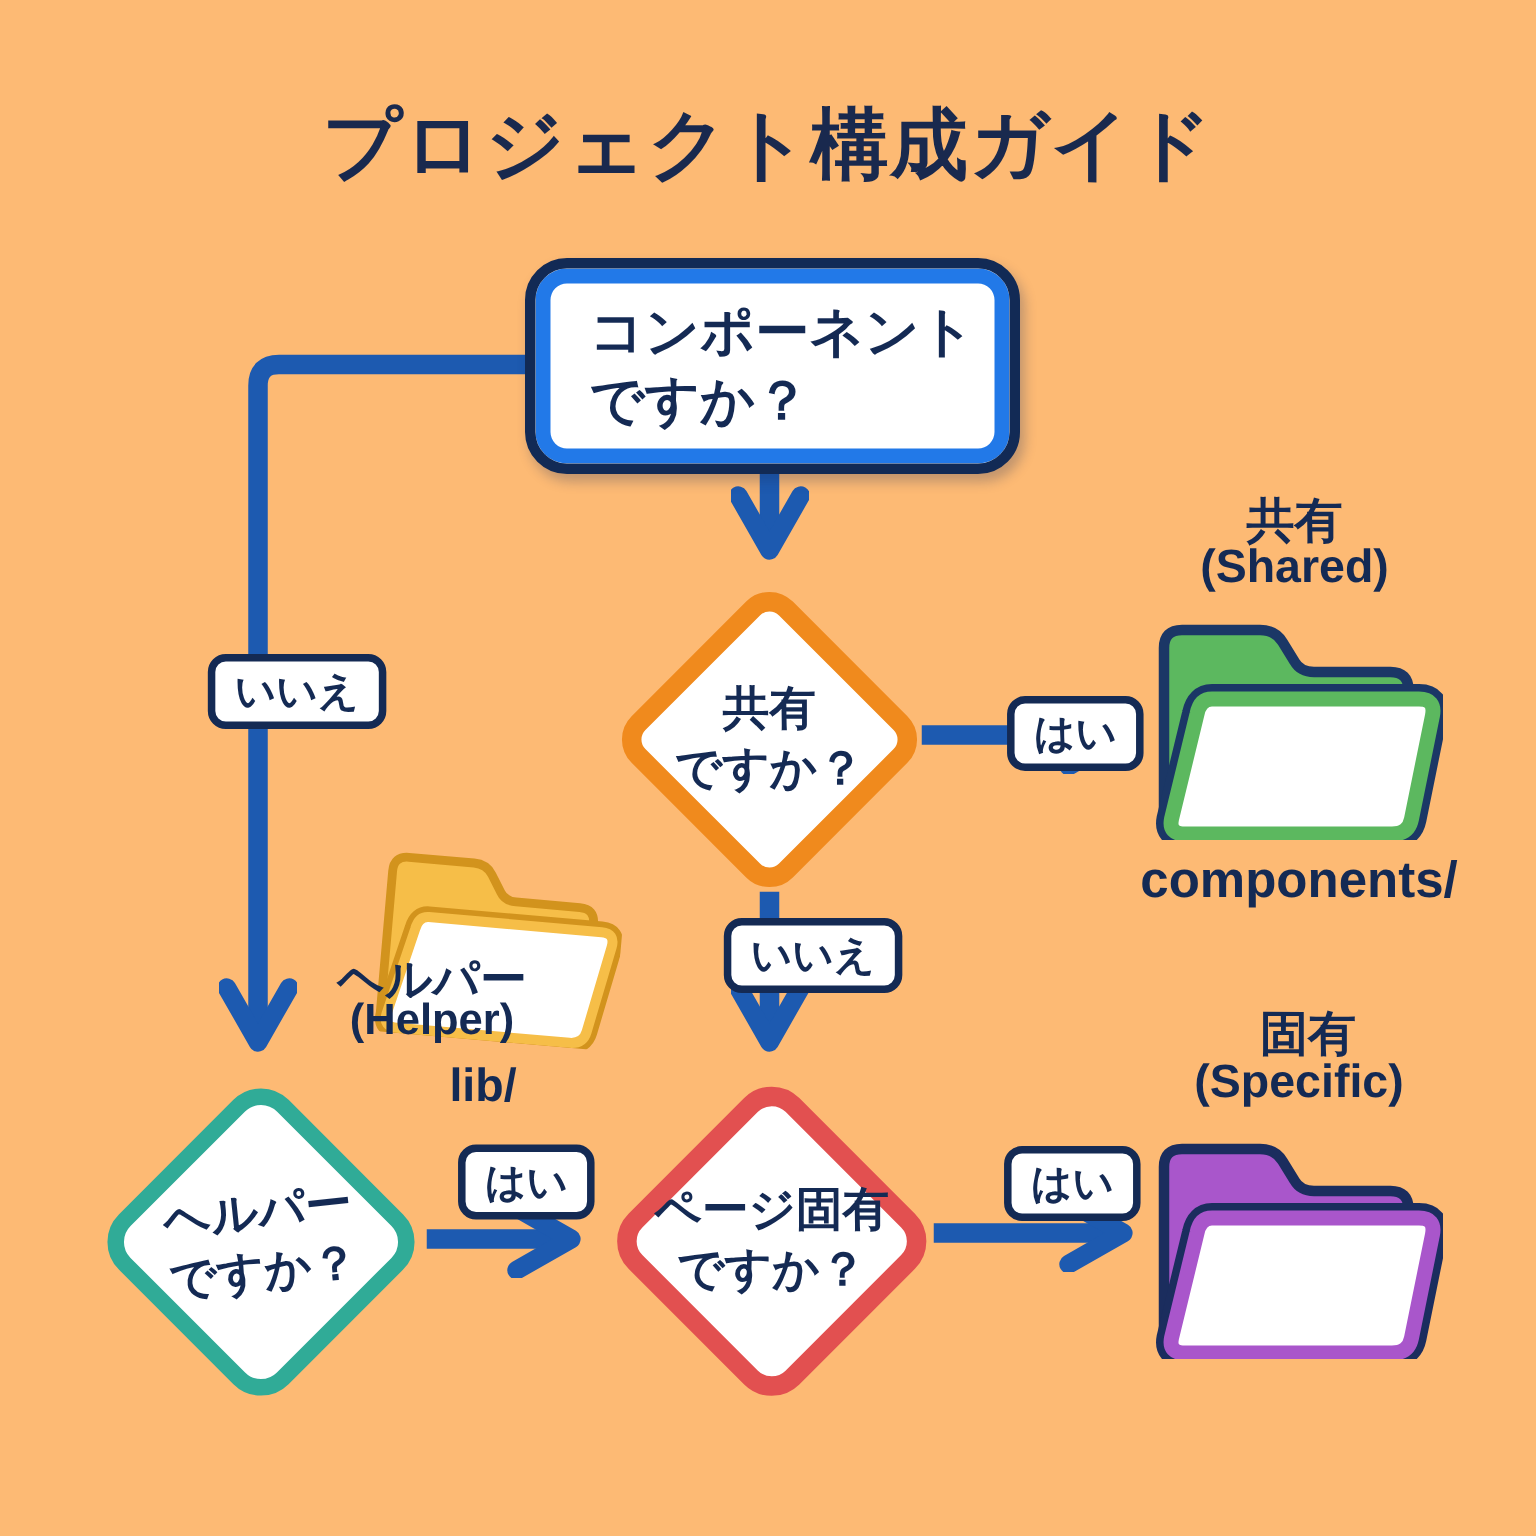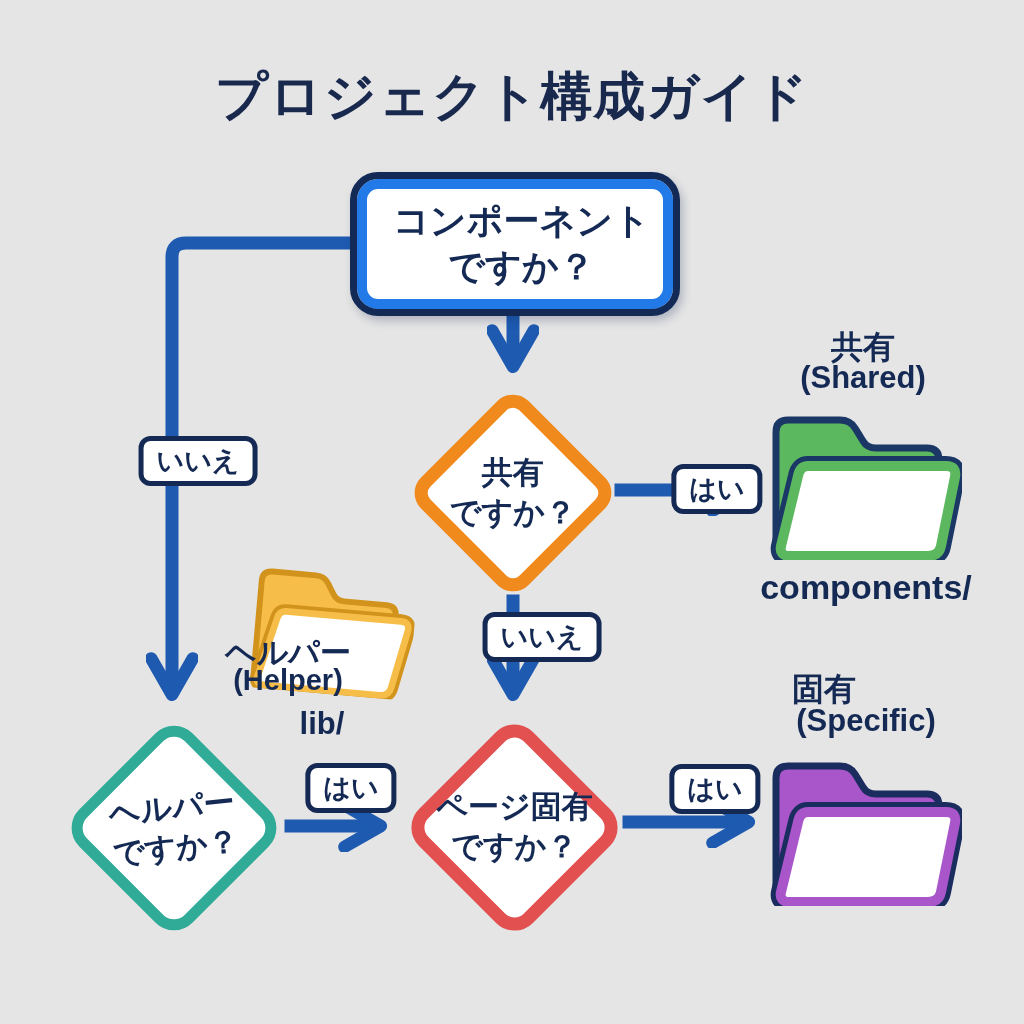--- a/index.html
+++ b/index.html
@@ -1,36 +1,36 @@
 <!DOCTYPE html>
 <html><head>
 <meta charset="utf-8">
 <style>
   html,body { margin:0; padding:0; background:#ffffff; }
   .canvas {
     position:relative; width:1024px; height:1024px; overflow:hidden;
-    background:#e5e5e5;
+    background:#fdba74;
     font-family:"Liberation Sans", sans-serif;
     color:#16294f;
   }
   svg.connectors { position:absolute; left:0; top:0; }
   .conn { stroke:#1d5ab0; stroke-width:13; fill:none; stroke-linecap:square; stroke-linejoin:round; }
 
   .title {
     position:absolute; left:512px; top:97px; transform:translate(-50%,-50%);
     font-size:52px; font-weight:800; letter-spacing:1px; white-space:nowrap; color:#19294e;
   }
 
   .start-box {
     position:absolute; left:350px; top:172px; width:330px; height:144px; box-sizing:border-box;
     background:#ffffff; border:7px solid #122a55; border-radius:28px;
     box-shadow: inset 0 0 0 10px #2279e8, 3px 5px 8px rgba(20,40,90,0.25);
     display:flex; align-items:center; justify-content:center;
   }
-  .qtext { font-size:36px; font-weight:800; text-align:center; line-height:1.28; color:#142a54;margin-left:13px; }
+  .qtext { font-size:36px; font-weight:800; line-height:1.28; color:#142a54;margin-left:13px; }
   .qtext span { display:block; }
 
   .diamond {
     position:absolute; box-sizing:border-box; background:#ffffff;
     display:flex; align-items:center; justify-content:center; transform:rotate(45deg);
   }
   .diamond .dtext { transform:rotate(-45deg); font-size:31px; font-weight:800; text-align:center; line-height:1.3; color:#142a54; }
   .diamond .dtext span { display:block; white-space:nowrap; }
   #diamond-shared { left:437px; top:417px; width:152px; height:152px; border:13px solid #f08a1d; border-radius:22px; }
   #diamond-helper { left:94px;  top:748px; width:160px; height:160px; border:11px solid #30ab97; border-radius:26px; }
@@ -119,16 +119,16 @@
   </svg>
   <div class="folder-caption cap-31" style="left:288px;top:632px;">ヘルパー</div>
   <div class="folder-caption cap-29" style="left:288px;top:664px;">(Helper)</div>
   <div class="folder-caption cap-31" style="left:322px;top:706px;">lib/</div>
 
   <svg class="folder-svg" style="left:762px;top:746px;" width="200" height="160" viewBox="0 0 200 160">
     <path d="M26,20 L78,20 Q88,20 93,28 L101,41 Q105,48 114,48 L165,48 Q177,48 177,60 L177,144 Q177,156 165,156 L26,156 Q14,156 14,144 L14,32 Q14,20 26,20 Z" fill="#a956cb" stroke="#1b2d5e" stroke-width="7" stroke-linejoin="round"></path>
     <path d="M46,66 L184,66 Q195,66 193,77 L179,146 Q177,156 166,156 L28,156 Q17,156 19,146 L36,76 Q38,66 46,66 Z" fill="#ffffff" stroke="#1b2d5e" stroke-width="20" stroke-linejoin="round"></path>
     <path d="M46,66 L184,66 Q195,66 193,77 L179,146 Q177,156 166,156 L28,156 Q17,156 19,146 L36,76 Q38,66 46,66 Z" fill="#ffffff" stroke="#a956cb" stroke-width="10" stroke-linejoin="round"></path>
   </svg>
-  <div class="folder-caption cap-32" style="left:824px;top:668px;">固有</div>
+  <div class="folder-caption cap-32" style="left:872px;top:668px;">固有</div>
   <div class="folder-caption cap-31" style="left:866px;top:703px;">(Specific)</div>
 
 </div>
 
 </body></html>

